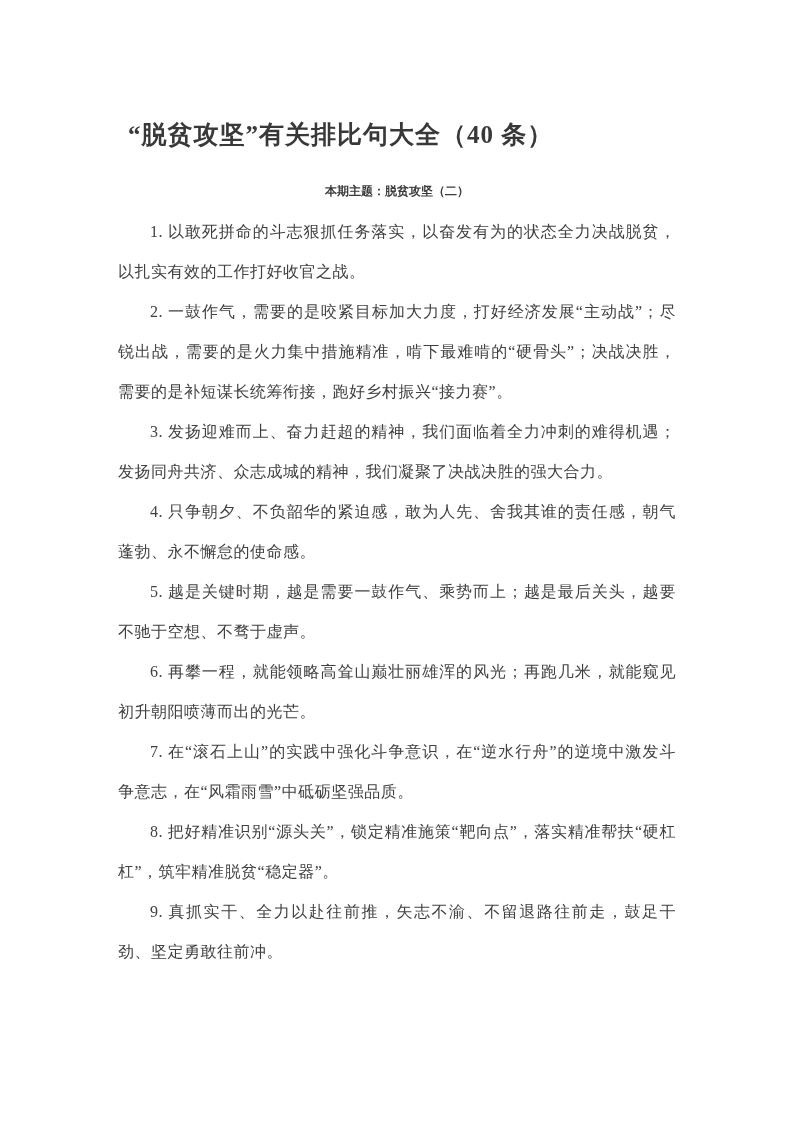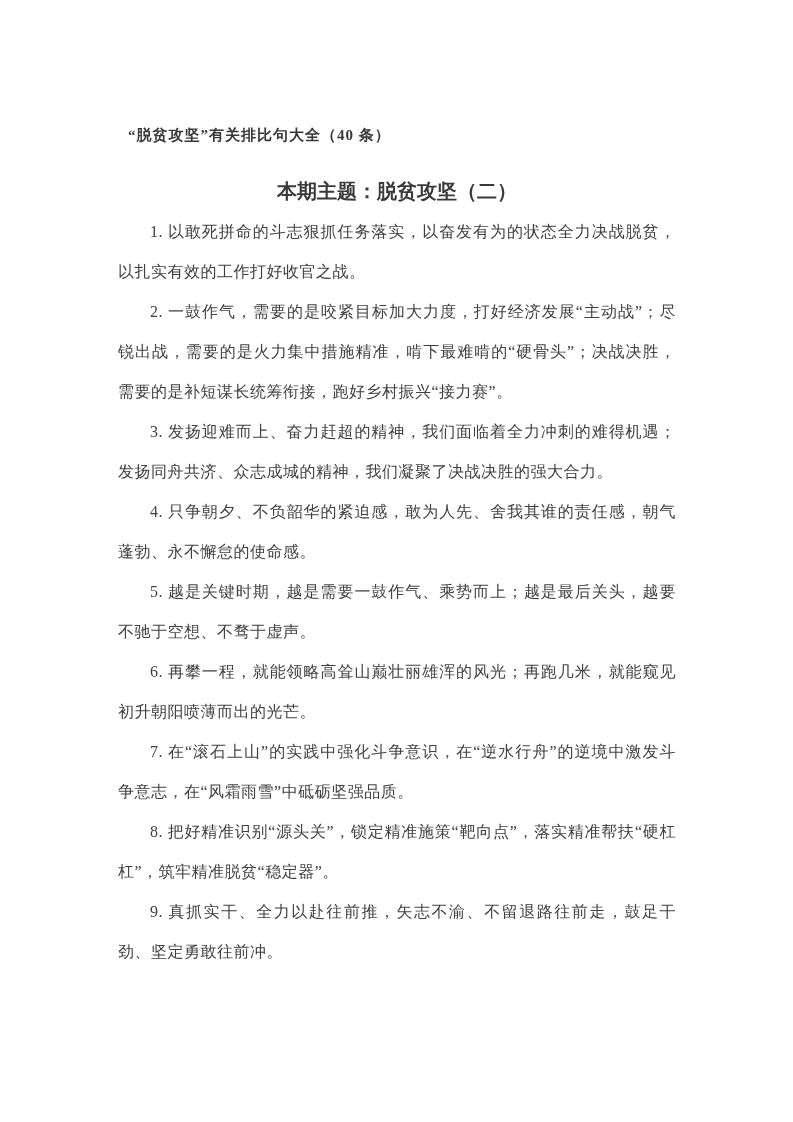--- a/index.html
+++ b/index.html
@@ -16,31 +16,31 @@
     font-family: "Liberation Serif", "DejaVu Serif", serif;
     color: #3f3f3f;
     box-sizing: border-box;
   }
   .content {
     box-sizing: border-box;
     padding: 120px 117px 0 118px;
   }
   .doc-title {
     margin: 0 0 0 10px;
-    font-size: 15px;
+    font-size: 25px;
     font-weight: bold;
     line-height: 30px;
     color: #383838;
     letter-spacing: 1px;
     white-space: nowrap;
   }
   .doc-subtitle {
     margin: 30px 0 0 0;
     text-align: center;
-    font-size: 20px;
+    font-size: 12px;
     font-weight: bold;
     line-height: 22px;
     color: #3a3a3a;
   }
   .doc-body {
     margin-top: 10px;
   }
   .doc-body p {
     margin: 0;
     font-size: 16px;

